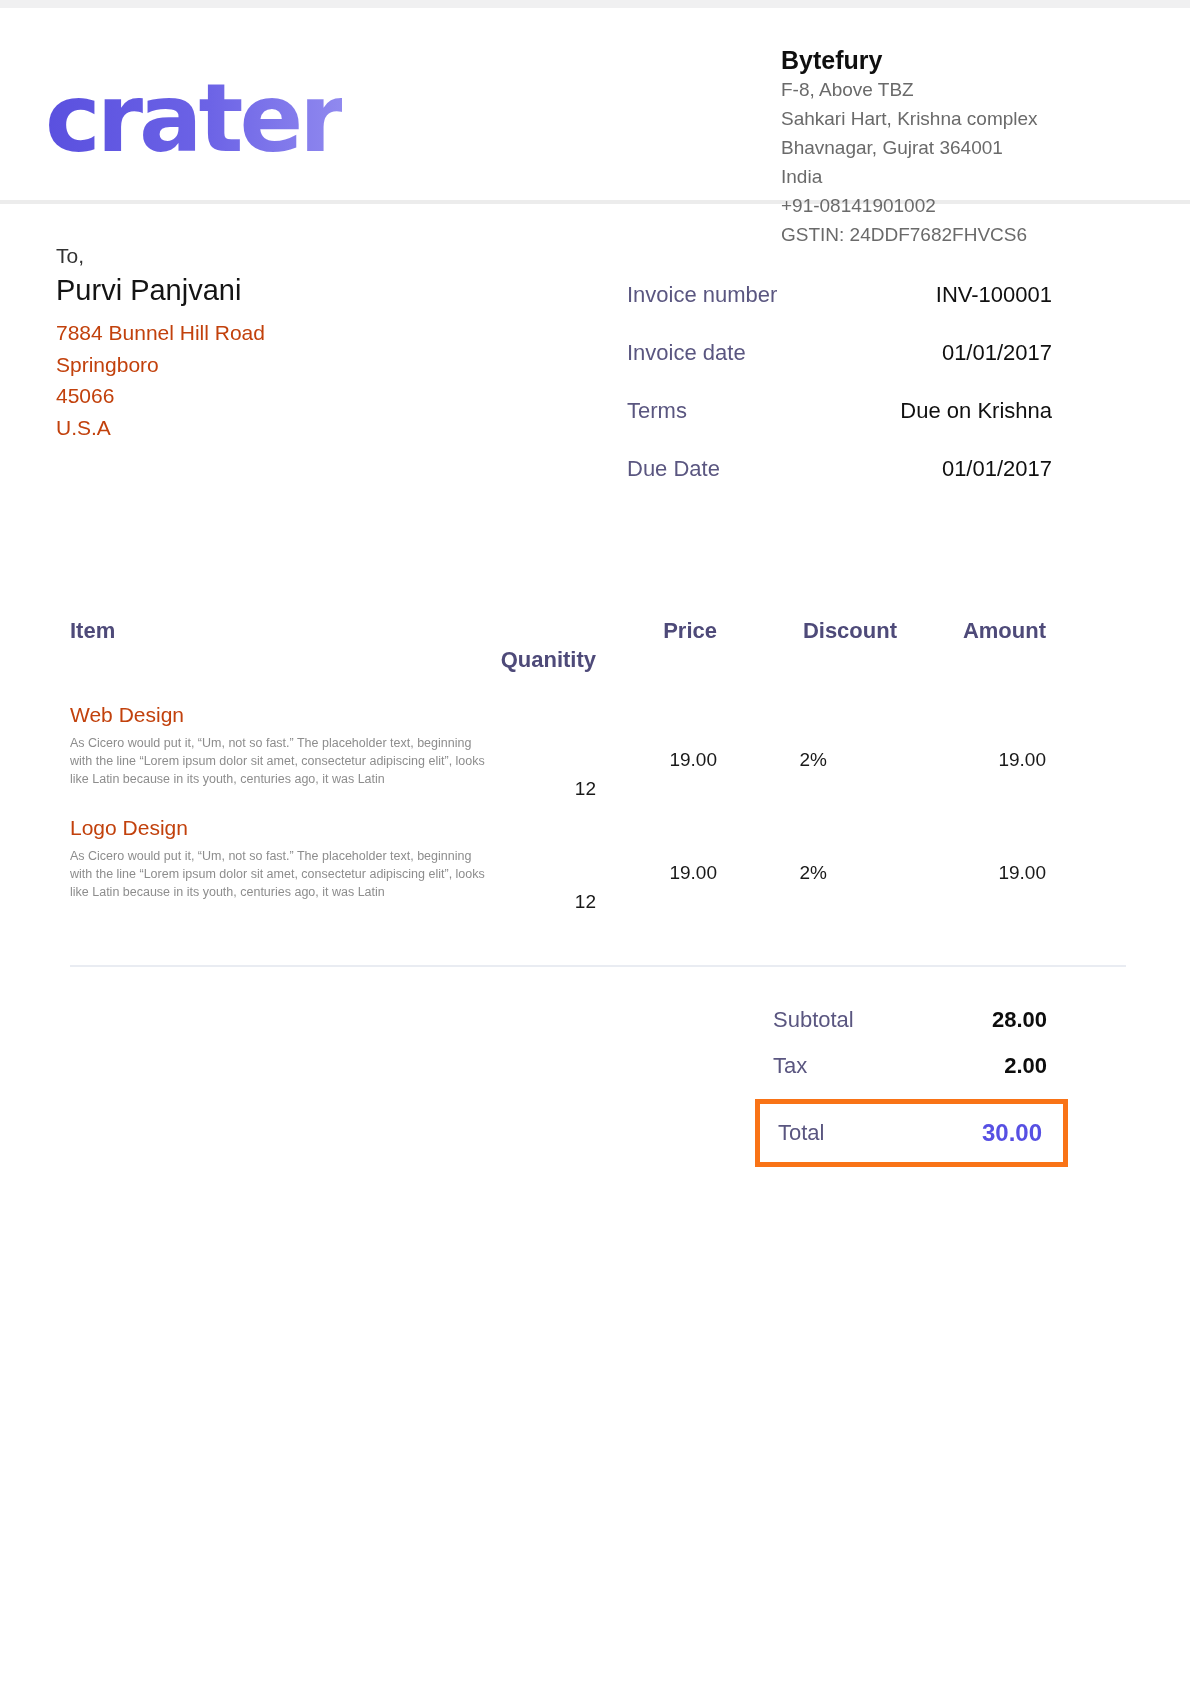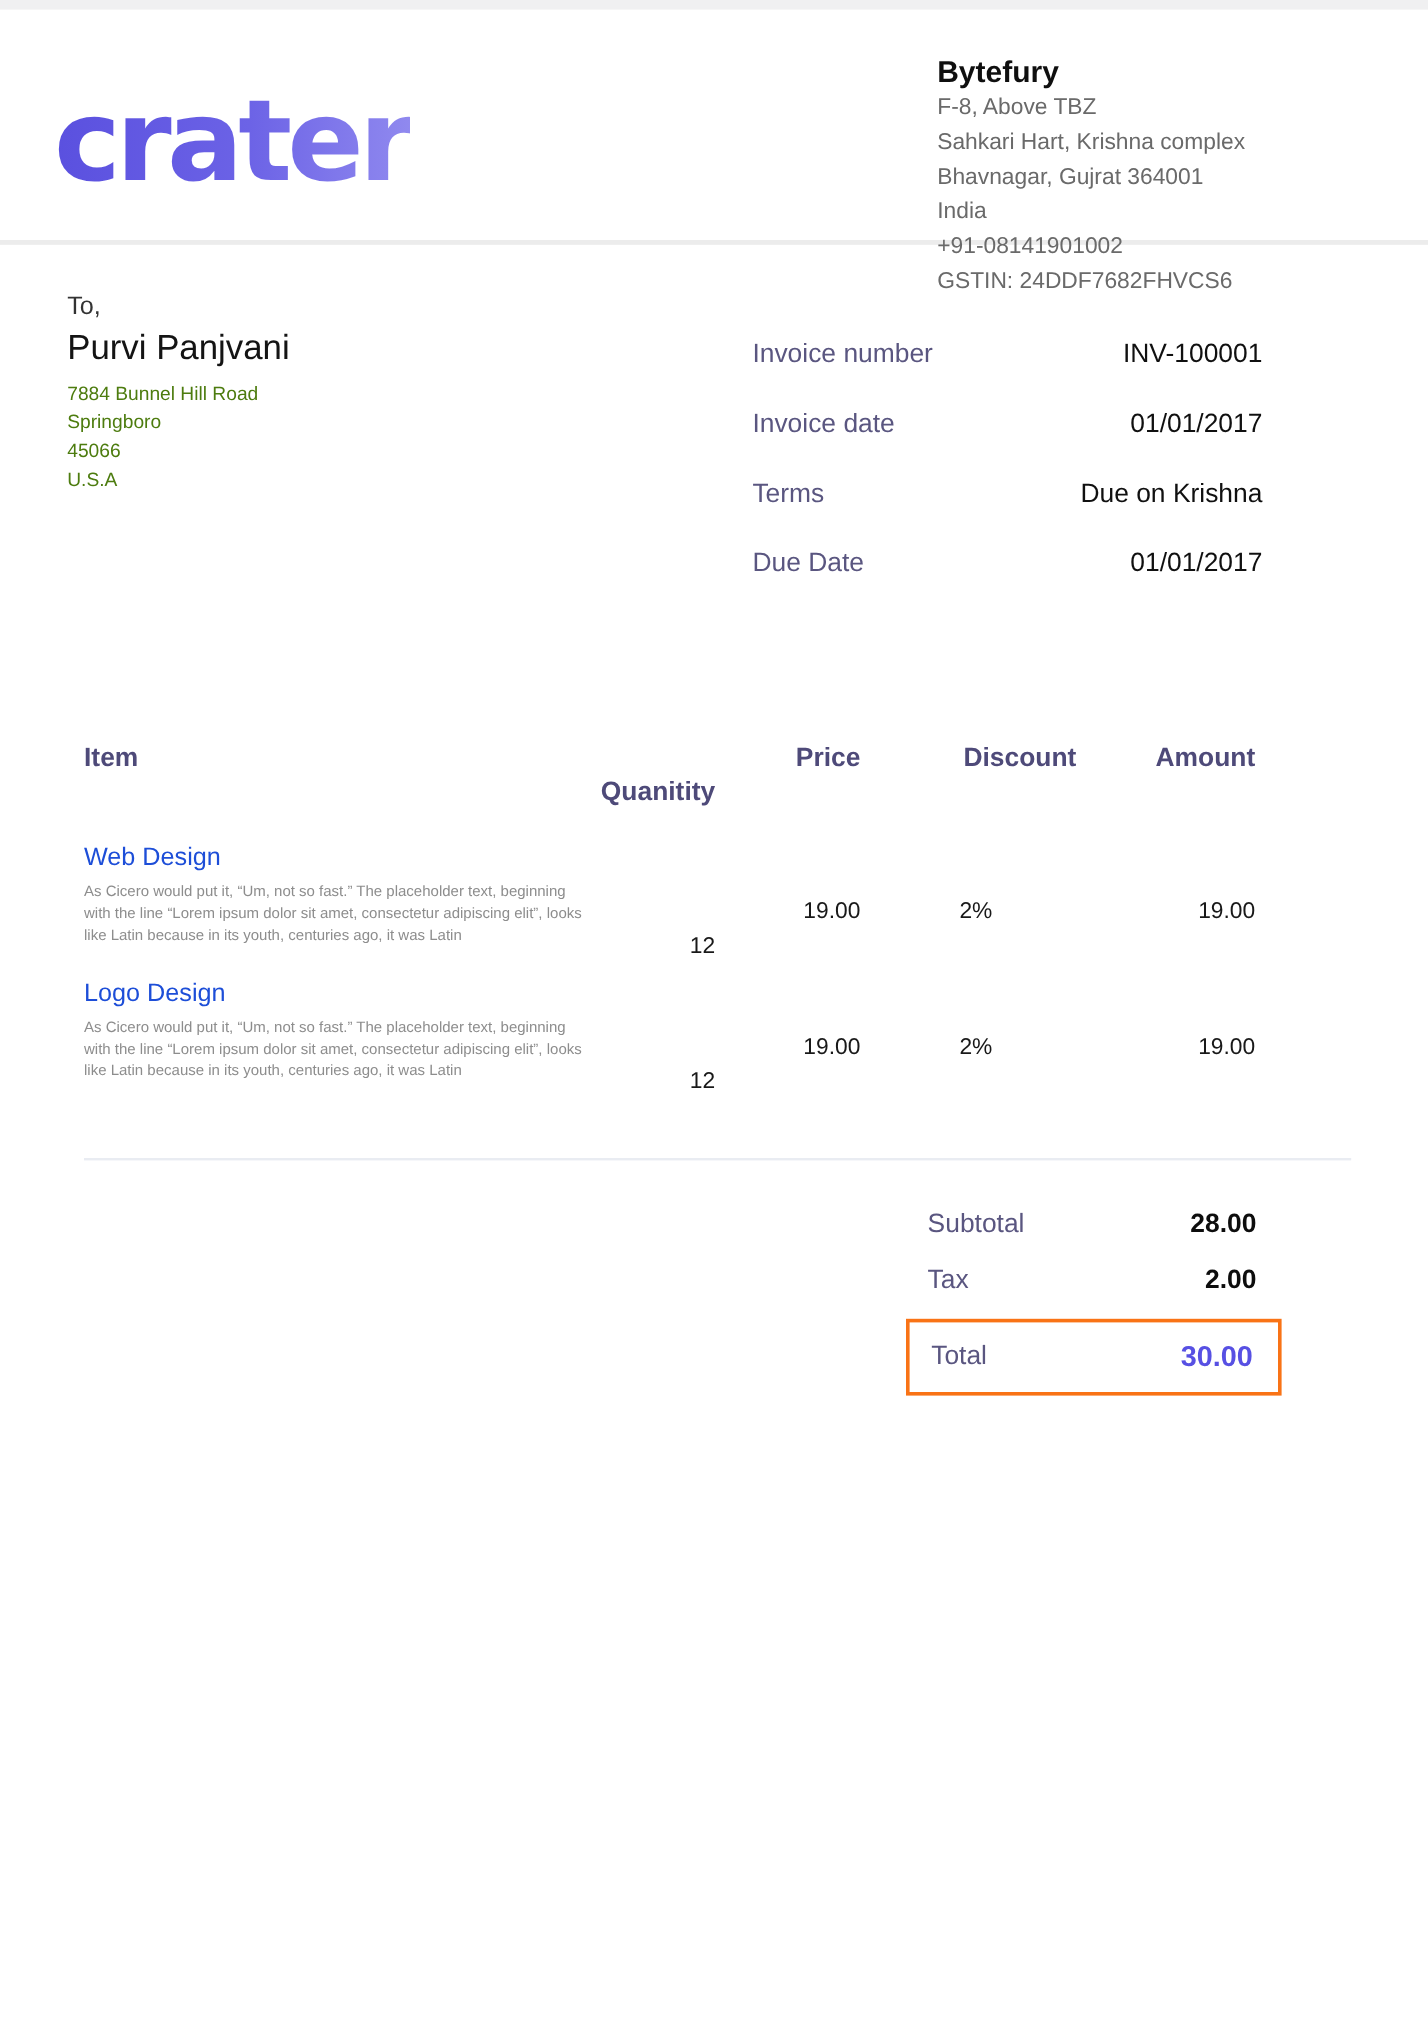--- a/index.html
+++ b/index.html
@@ -58,21 +58,21 @@
   }
 
   
   .parties {
     display: flex;
     justify-content: space-between;
     padding: 40px 64px 0 56px;
   }
   .bill-to .to-label { font-size: 21px; color: #333333; margin-bottom: 6px; }
   .bill-to .client-name { font-size: 29px; font-weight: 500; color: #141414; margin-bottom: 10px; }
-  .bill-to .client-address div { font-size: 16px; color: #4d7c0f; line-height: 1.5; }
+  .bill-to .client-address div { font-size: 21px; color: #c2410c; line-height: 1.5; }
 
   .meta {
     width: 425px;
     margin-right: 74px;
     margin-top: 24px;
   }
   .meta-row {
     display: flex;
     justify-content: space-between;
     align-items: baseline;
@@ -97,21 +97,21 @@
   .th.disc  { padding-right: 3px; }
   .cell.disc { padding-right: 73px; }
   .th.amt,  .cell.amt   { padding-right: 80px; }
 
   .rows-wrap {
     margin-top: 30px;
     padding-bottom: 36px;
     border-bottom: 2px solid #e9ecf2;
   }
   .item-row { margin-bottom: 16px; }
-  .item-name { font-size: 21px; font-weight: 500; color: #1d4ed8; }
+  .item-name { font-size: 21px; font-weight: 500; color: #c2410c; }
   .item-desc {
     margin-top: 8px;
     width: 417px;
     font-size: 12.5px;
     color: #8d8d8d;
     line-height: 1.42;
   }
   .cell { font-size: 19px; color: #191919; padding-top: 46px; }
 
   
@@ -124,25 +124,25 @@
     justify-content: space-between;
     align-items: baseline;
     padding: 0 21px 0 18px;
     margin-bottom: 20px;
   }
   .totals-label { font-size: 22px; color: #5a5680; }
   .totals-value { font-size: 22px; font-weight: 600; color: #0d0d0d; }
 
   .total-box {
     margin-top: 16px;
-    border: 3px solid #f97316;
+    border: 5px solid #f97316;
     padding: 15px 21px 15px 18px;
     display: flex;
     justify-content: space-between;
-    align-items: flex-start;
+    align-items: center;
     background: #ffffff;
   }
   .total-box .totals-label { font-size: 22px; }
   .grand-total { font-size: 24px; font-weight: 700; color: #5750e3; }
 </style>
 </head>
 <body>
 
 <div class="page">
   <div class="top-strip"></div>

